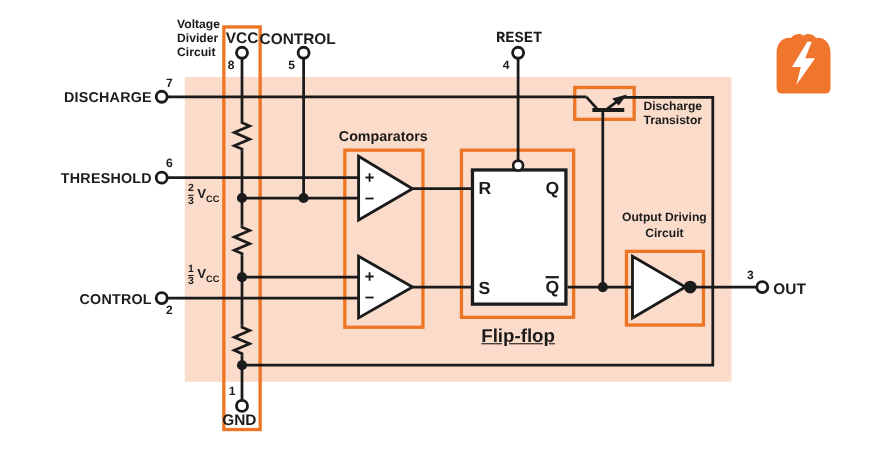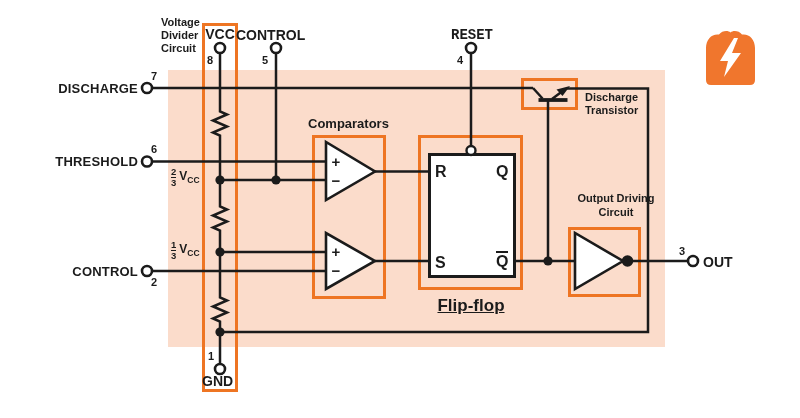--- a/index.html
+++ b/index.html
@@ -128,21 +128,21 @@
   <div class="abs small-note" style="left:161px;top:16px;">
     <div>Voltage</div>
     <div>Divider</div>
     <div>Circuit</div>
   </div>
 
   <div class="abs lbl" style="left:308px;top:116px;font-size:13px;text-align:right;">Comparators</div>
 
   <div class="abs lbl center" style="left:431px;top:296px;width:80px;font-size:17px;text-decoration:underline;">Flip-flop</div>
 
-  <div class="abs small-note center" style="left:558px;top:192px;width:92px;line-height:13.5px;margin-left:12px;">
+  <div class="abs small-note center" style="left:558px;top:192px;width:92px;line-height:13.5px;">
     <div>Output Driving</div>
     <div>Circuit</div>
   </div>
 
   <div class="abs small-note" style="left:585px;top:91px;">
     <div>Discharge</div>
     <div>Transistor</div>
   </div>
 
   <div class="abs port" style="left:435px;top:164px;">R</div>

